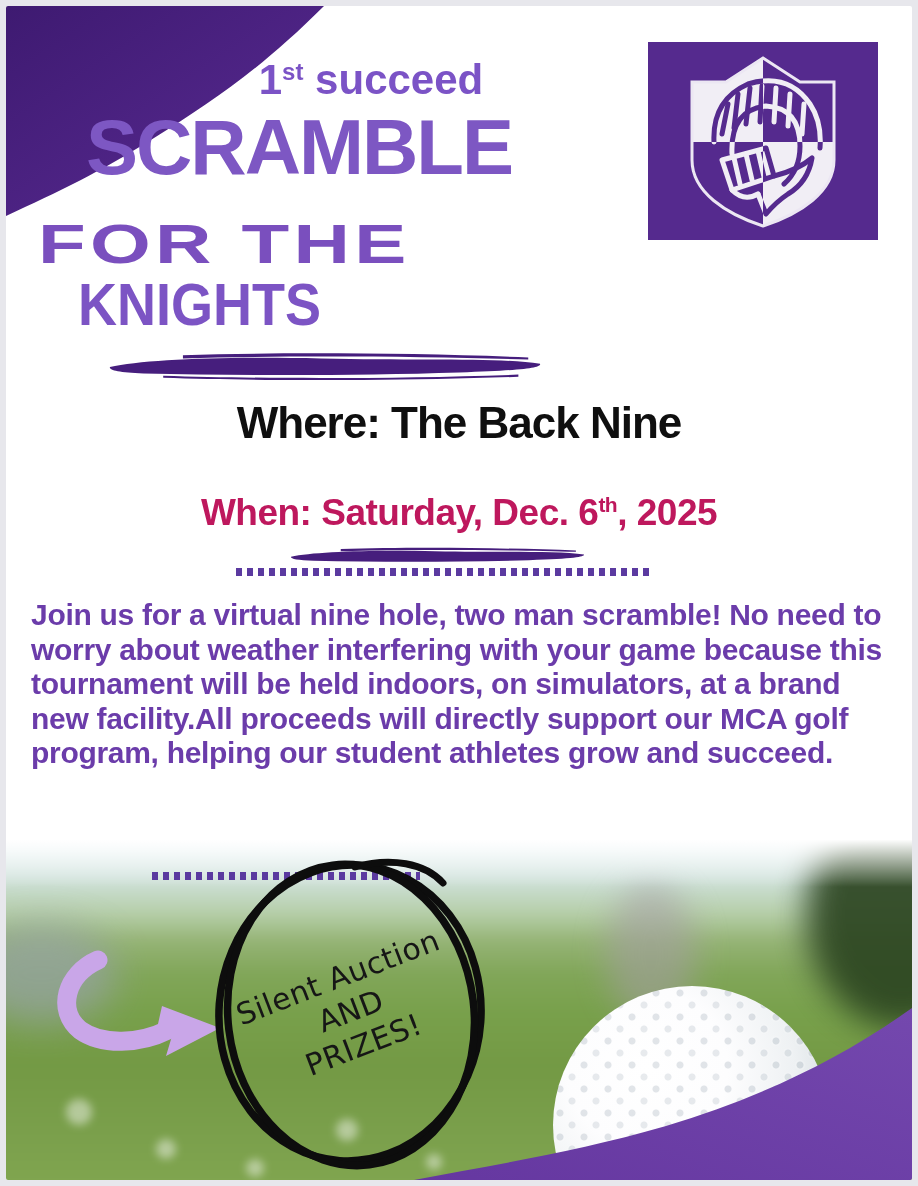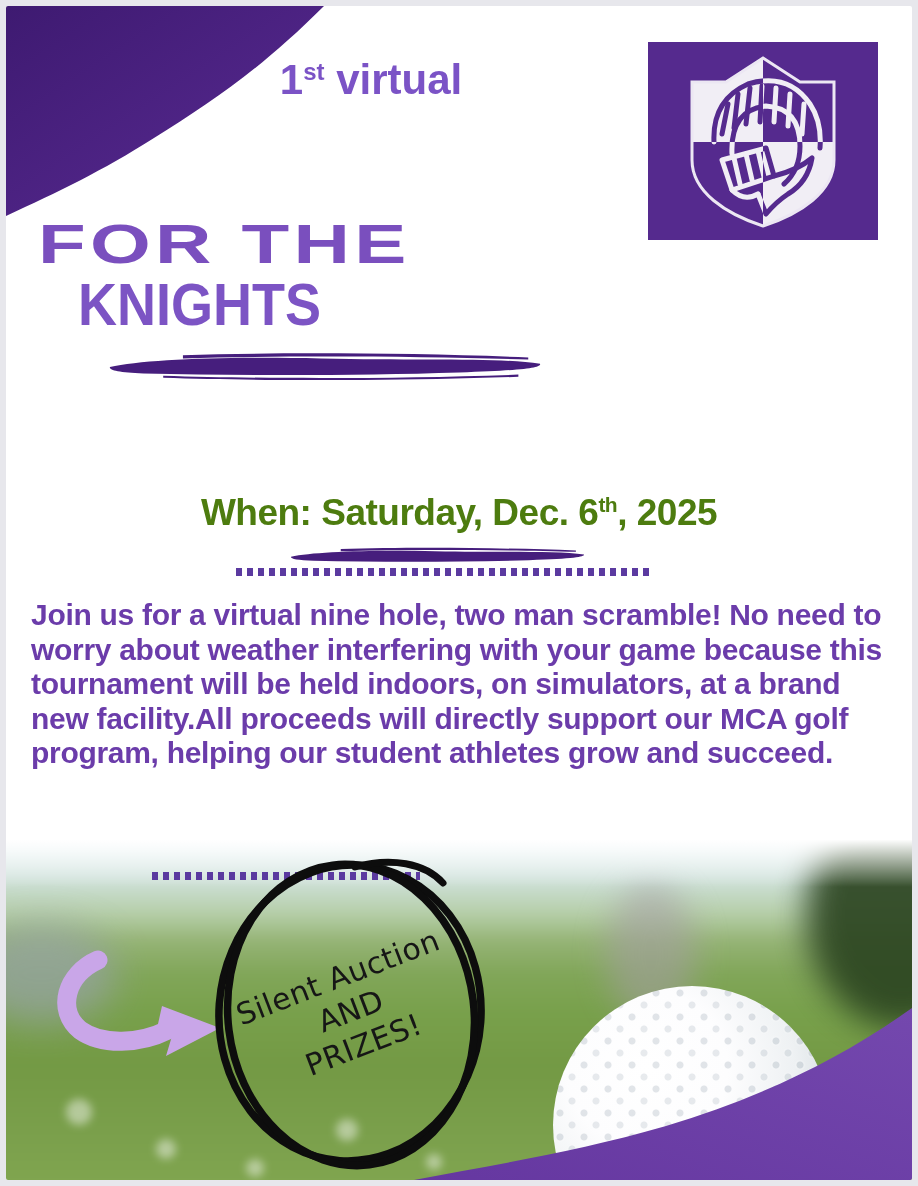--- a/index.html
+++ b/index.html
@@ -28,21 +28,21 @@
   .brush{position:absolute;}
   .brush1{left:98px;top:346px;width:442px;height:28px;}
   .brush2{left:281px;top:541px;width:301px;height:18px;}
 
   
   .where-heading{position:absolute;left:0;top:392px;width:100%;text-align:center;
            font-size:44px;font-weight:bold;color:#0f0f0f;letter-spacing:-1px;}
   .address{position:absolute;left:0;top:440px;width:100%;text-align:center;
            font-size:29px;font-weight:bold;color:#0f0f0f;letter-spacing:-0.5px;}
   .when-heading{position:absolute;left:0;top:486px;width:100%;text-align:center;
-           font-size:37px;font-weight:bold;color:#4d7c0f;letter-spacing:-0.5px;}
+           font-size:37px;font-weight:bold;color:#be185d;letter-spacing:-0.5px;}
   .when-heading sup{font-size:21px;vertical-align:13px;}
 
   .dots{position:absolute;height:8px;
         background:repeating-linear-gradient(90deg,#5b3aa0 0 6px,transparent 6px 11px);}
   .dots1{left:230px;top:562px;width:414px;}
   .dots2{left:146px;top:866px;width:268px;z-index:4;}
 
   
   .body-par{position:absolute;left:25px;top:592px;width:856px;text-align:left;
         font-size:30px;line-height:34.5px;font-weight:bold;color:#6b3caa;
@@ -133,38 +133,40 @@
           <path d="M74,92 L80,62 M86,86 L90,52 M98,82 L102,46 M112,80 L114,44 M126,80 L128,46 M140,84 L142,52 M154,92 L156,62"></path>
           <path d="M84,112 Q82,68 118,64 Q152,66 152,104 Q152,128 136,142"></path>
           <path d="M74,118 L118,106 L126,134 L84,148 Z"></path>
           <path d="M86,116 L92,142 M98,112 L104,138 M110,109 L116,135"></path>
           <path d="M126,134 Q150,128 164,116 Q160,140 140,152 Q128,160 118,172 L110,152"></path>
           <path d="M84,148 Q96,160 110,152"></path>
         </g>
       </g>
     </svg>
 
-    <div class="eyebrow"><span>1</span><sup>st</sup><span> virtual</span></div>
+    <div class="eyebrow"><span>1</span><sup>st</sup><span> succeed</span></div>
+    <div class="title-scramble">SCRAMBLE</div>
     <div class="title-forthe">FOR THE</div>
     <div class="title-knights">KNIGHTS</div>
 
     <svg class="brush brush1" viewBox="0 0 448 26" preserveAspectRatio="none">
       <g fill="#461e7d">
         <path d="M6,14 C40,7 120,4 220,6 C320,8 400,5 442,11 C443,14 430,17 360,19 C260,22 140,22 40,20 C15,19 5,17 6,14 Z"></path>
         <path d="M80,3 C180,0 320,1 430,5 L430,7 C330,4 180,3 80,6 Z"></path>
         <path d="M60,22 C160,25 300,25 420,21 L420,23 C300,27 160,27 60,24 Z"></path>
       </g>
     </svg>
     <svg class="brush brush2" viewBox="0 0 448 26" preserveAspectRatio="none">
       <g fill="#461e7d">
         <path d="M6,14 C40,7 120,4 220,6 C320,8 400,5 442,11 C443,14 430,17 360,19 C260,22 140,22 40,20 C15,19 5,17 6,14 Z"></path>
         <path d="M80,3 C180,0 320,1 430,5 L430,7 C330,4 180,3 80,6 Z"></path>
       </g>
     </svg>
 
+    <div class="where-heading">Where: The Back Nine</div>
     <div class="when-heading"><span>When: Saturday, Dec. 6</span><sup>th</sup><span>, 2025</span></div>
 
     <div class="dots dots1"></div>
 
     <div class="body-par">Join us for a virtual nine hole, two man scramble! No need to worry about weather interfering with your game because this tournament will be held indoors, on simulators, at a brand new facility.All proceeds will directly support our MCA golf program, helping our student athletes grow and succeed.</div>
 
     <div class="photo">
       <div class="base"></div>
       <div class="blob blob-tree"></div>
       <div class="blob blob-gray"></div>

